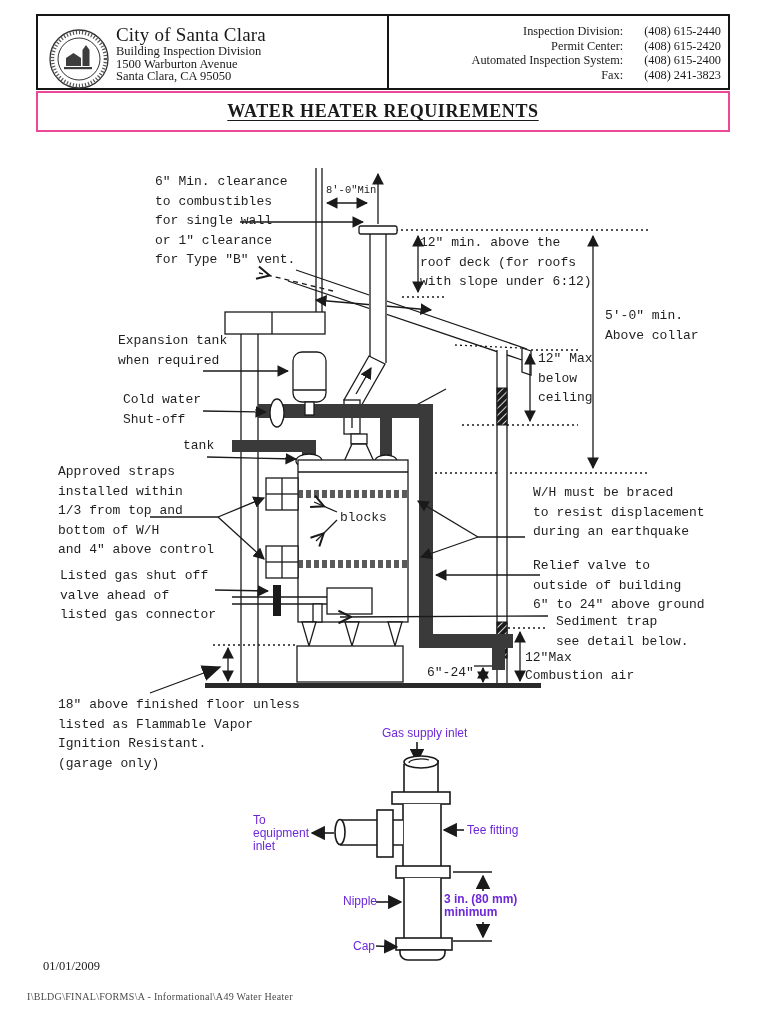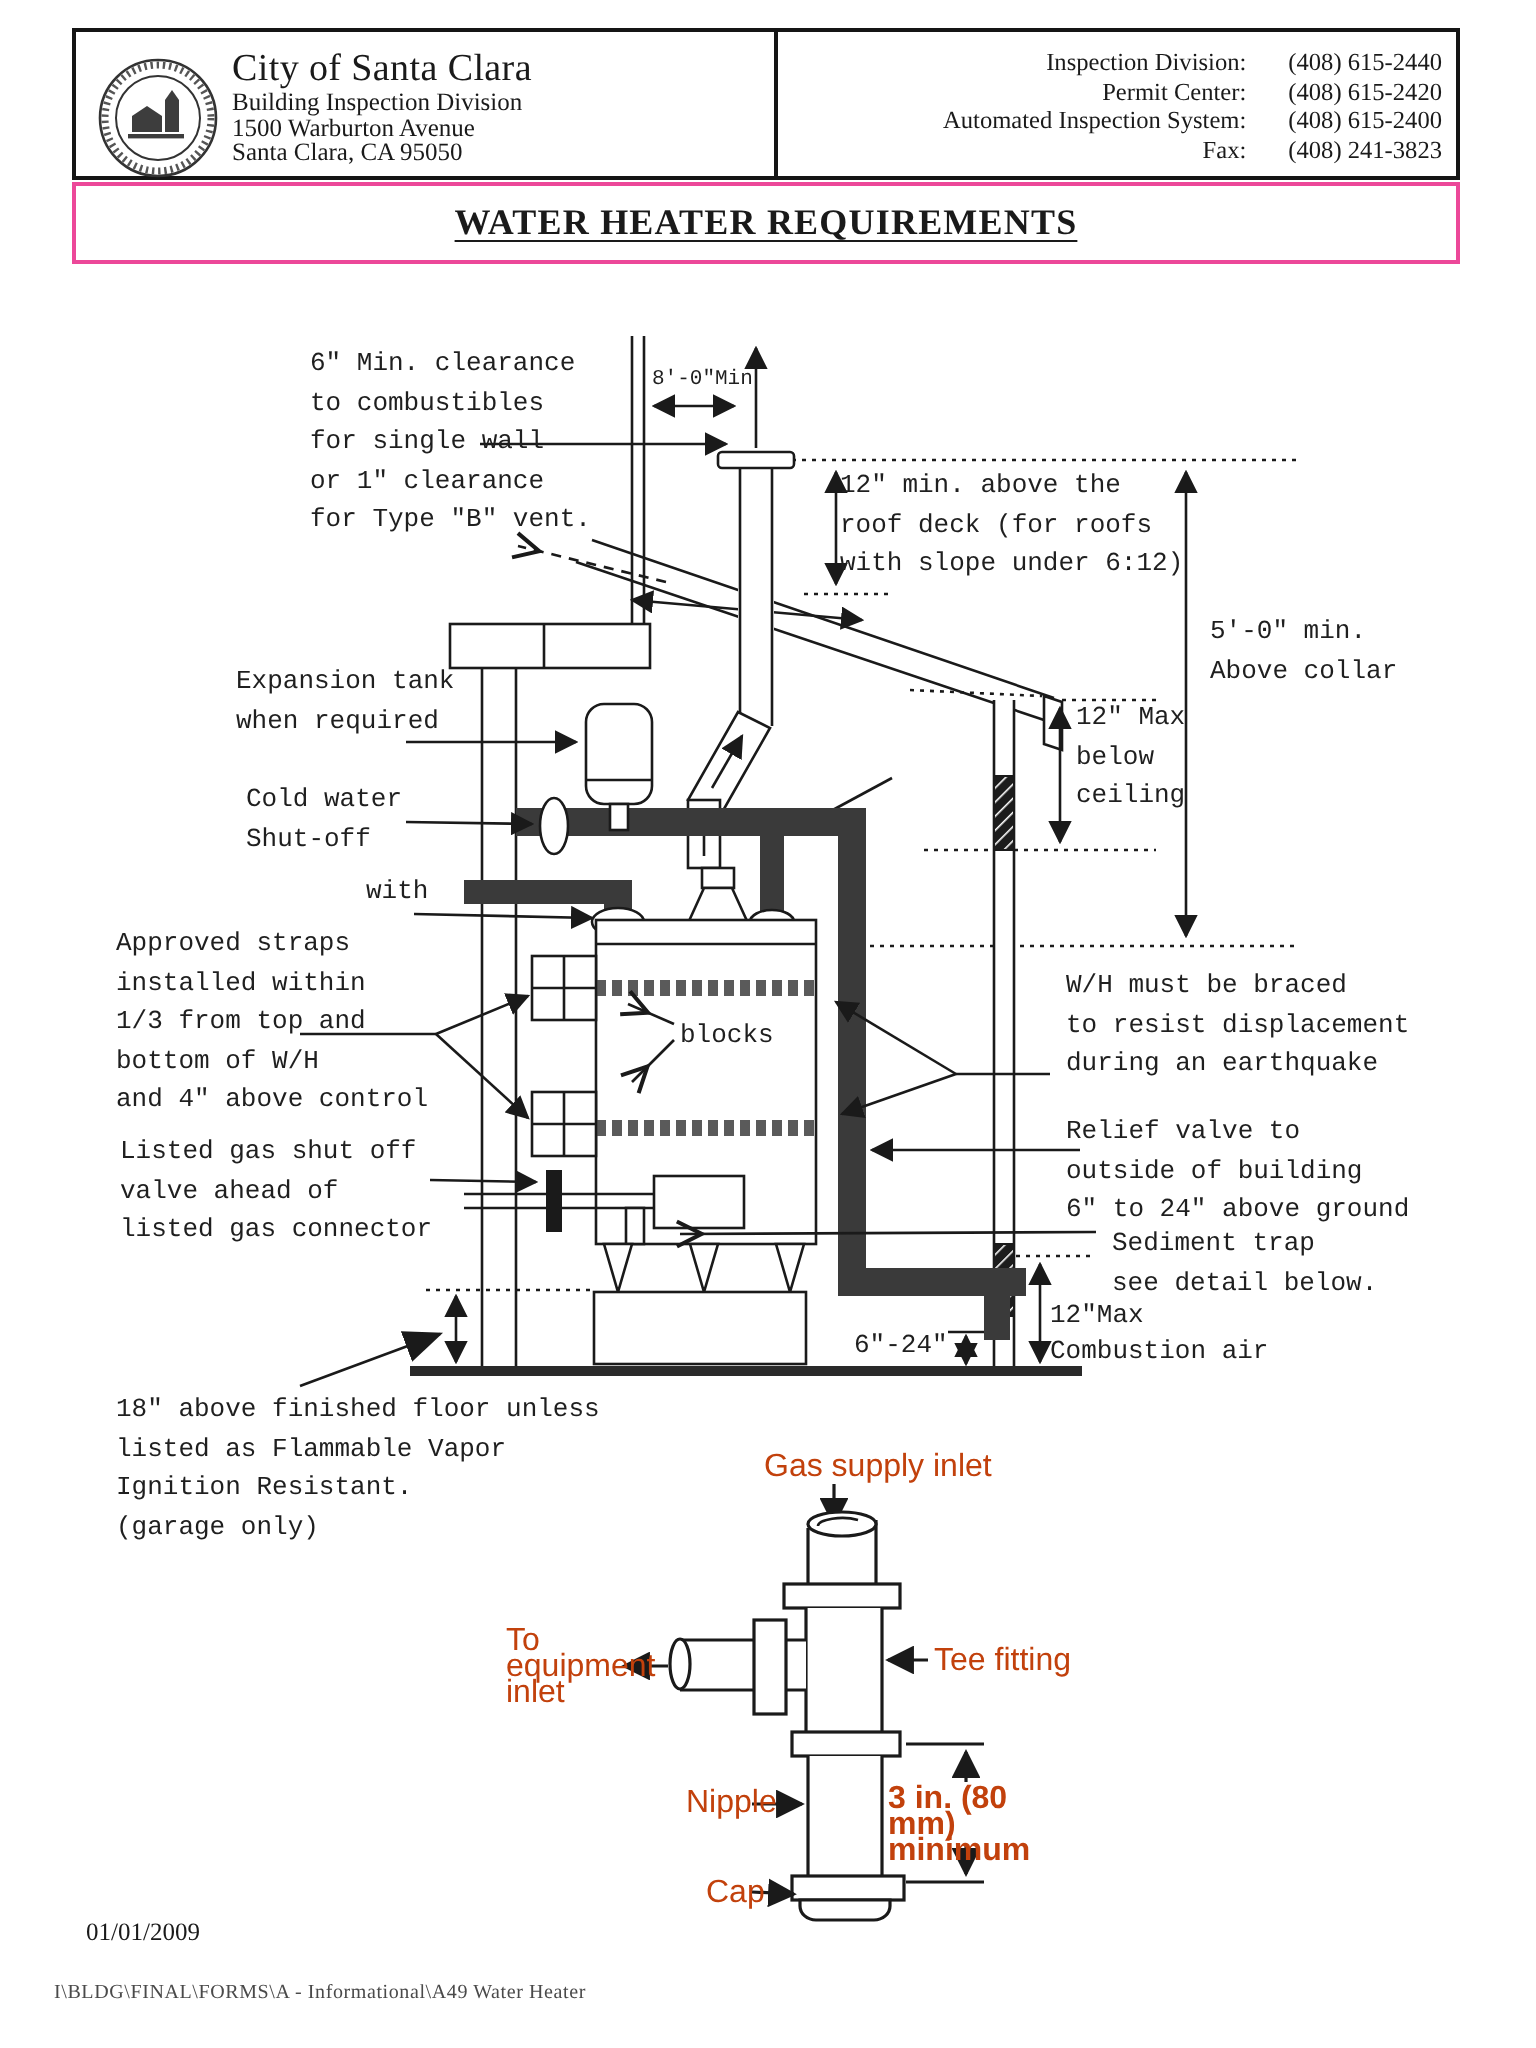--- a/index.html
+++ b/index.html
@@ -20,21 +20,21 @@
   .title-box{position:absolute;left:36px;top:91px;width:690px;height:37px;
              border:2px solid #ec4899;background:#fff;display:flex;align-items:center;justify-content:center;}
   .doc-title{font-size:18px;font-weight:bold;letter-spacing:.6px;
              text-decoration:underline;text-underline-offset:3px;}
 
   
   .mlabel{position:absolute;font-family:"Liberation Mono","DejaVu Sans Mono",monospace;
           font-size:13px;line-height:19.5px;white-space:pre-line;color:#1f1f1f;}
   .mlabel.sm{font-size:10.5px;line-height:12px;}
   .dlabel{position:absolute;font-family:"Liberation Sans","DejaVu Sans",sans-serif;
-          font-size:16px;line-height:13px;white-space:pre-line;color:#c2410c;}
+          font-size:12px;line-height:13px;white-space:pre-line;color:#6d28d9;}
   .dlabel.center{text-align:left;font-weight:bold;}
 
   
   .f-date{position:absolute;left:43px;top:959px;font-size:12.5px;}
   .f-path{position:absolute;left:27px;top:991px;font-size:10px;color:#4a4a4a;letter-spacing:.3px;}
 
   
   #art{position:absolute;left:0;top:0;}
   #art .s{fill:none;stroke:#1a1a1a;stroke-width:1.3px;}
   #art .w{fill:#fff;stroke:#1a1a1a;stroke-width:1.3px;}
@@ -264,21 +264,21 @@
 with slope under 6:12)</div>
   <div class="mlabel" style="left:605px;top:306px">5'-0" min.
 Above collar</div>
   <div class="mlabel" style="left:538px;top:349px">12" Max
 below
 ceiling</div>
   <div class="mlabel" style="left:118px;top:331px">Expansion tank
 when required</div>
   <div class="mlabel" style="left:123px;top:390px">Cold water
 Shut-off</div>
-  <div class="mlabel" style="left:183px;top:436px">with</div>
+  <div class="mlabel" style="left:183px;top:436px">tank</div>
   <div class="mlabel" style="left:58px;top:462px">Approved straps
 installed within
 1/3 from top and
 bottom of W/H
 and 4" above control</div>
   <div class="mlabel" style="left:340px;top:508px">blocks</div>
   <div class="mlabel" style="left:60px;top:566px">Listed gas shut off
 valve ahead of
 listed gas connector</div>
   <div class="mlabel" style="left:533px;top:483px">W/H must be braced

